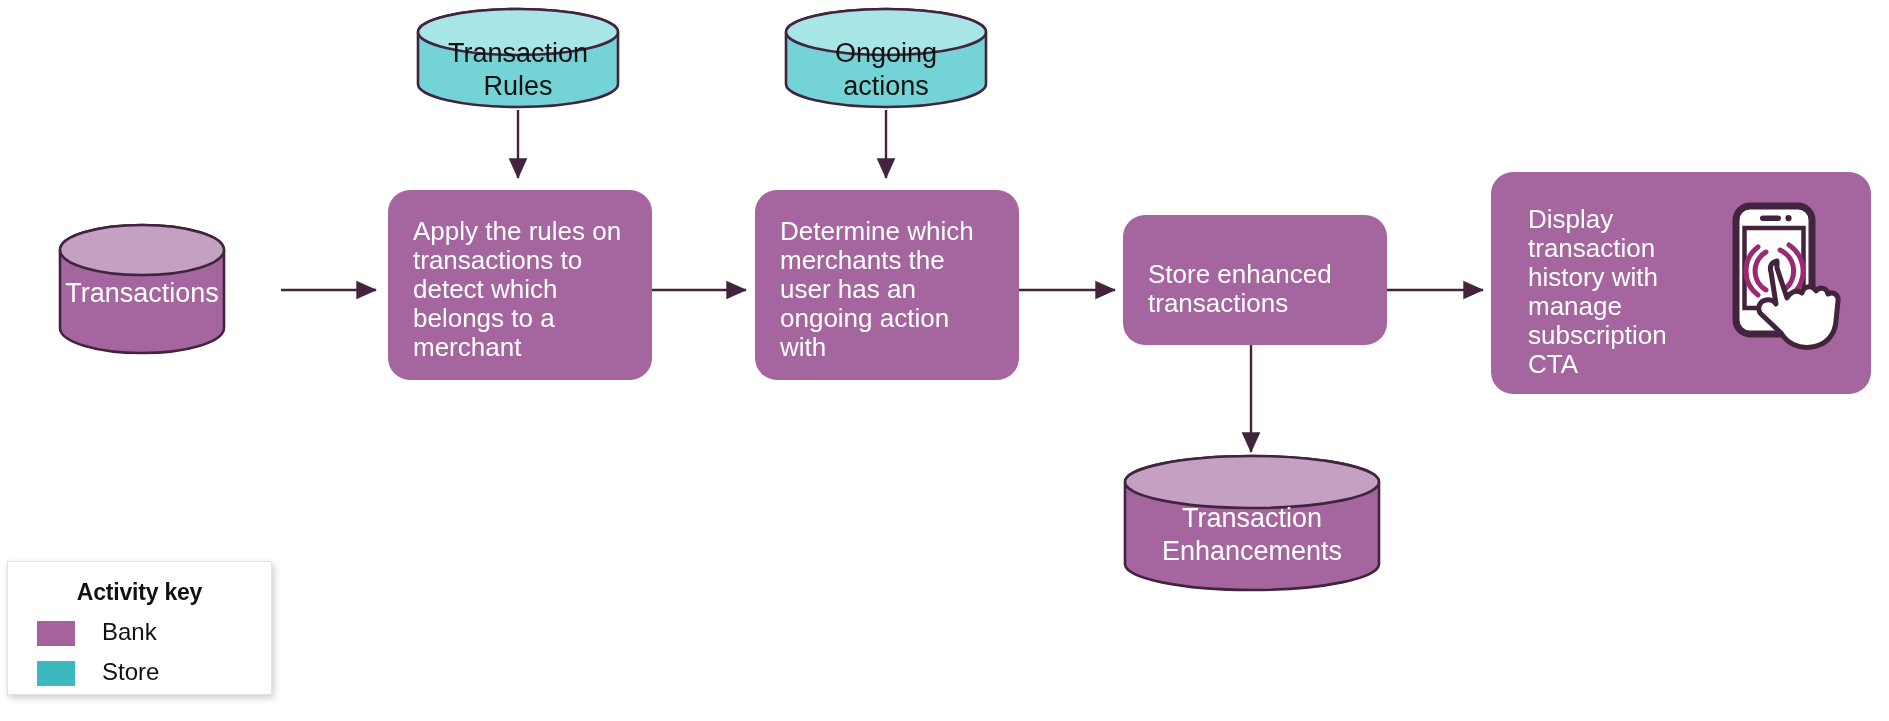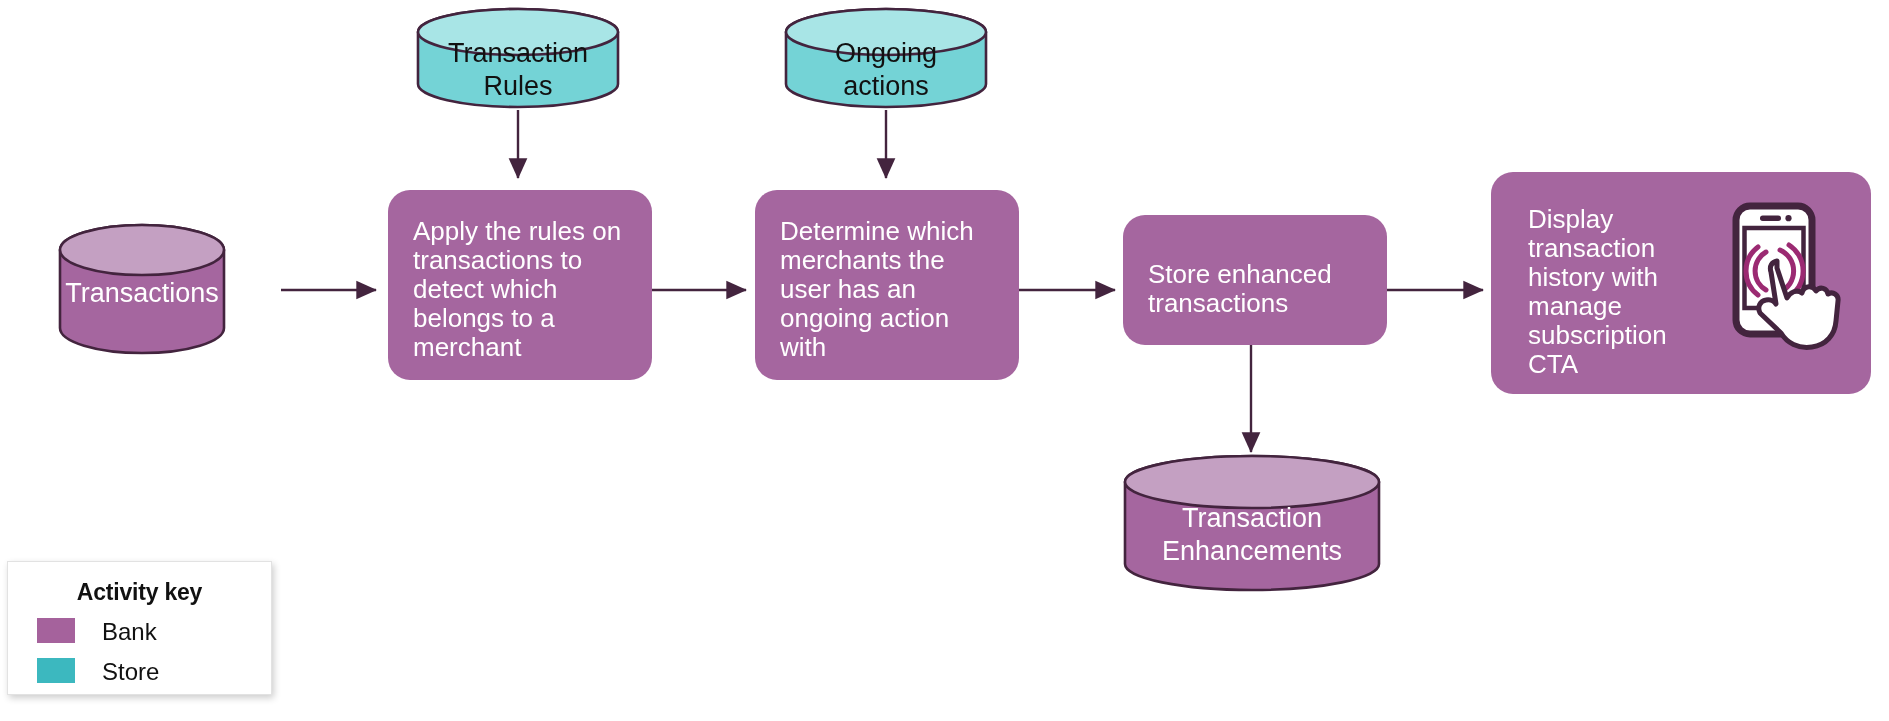--- a/index.html
+++ b/index.html
@@ -54,21 +54,21 @@
   #legend-title {
     text-align: center;
     font-weight: bold;
     font-size: 23px;
     color: #111111;
     margin-top: 17px;
     letter-spacing: -0.2px;
   }
   .legend-row {
     display: flex;
-    align-items: flex-start;
+    align-items: flex-end;
     margin-top: 12px;
     padding-left: 29px;
   }
   .legend-swatch {
     width: 38px;
     height: 25px;
     flex: 0 0 auto;
   }
   .legend-text {
     margin-left: 27px;

